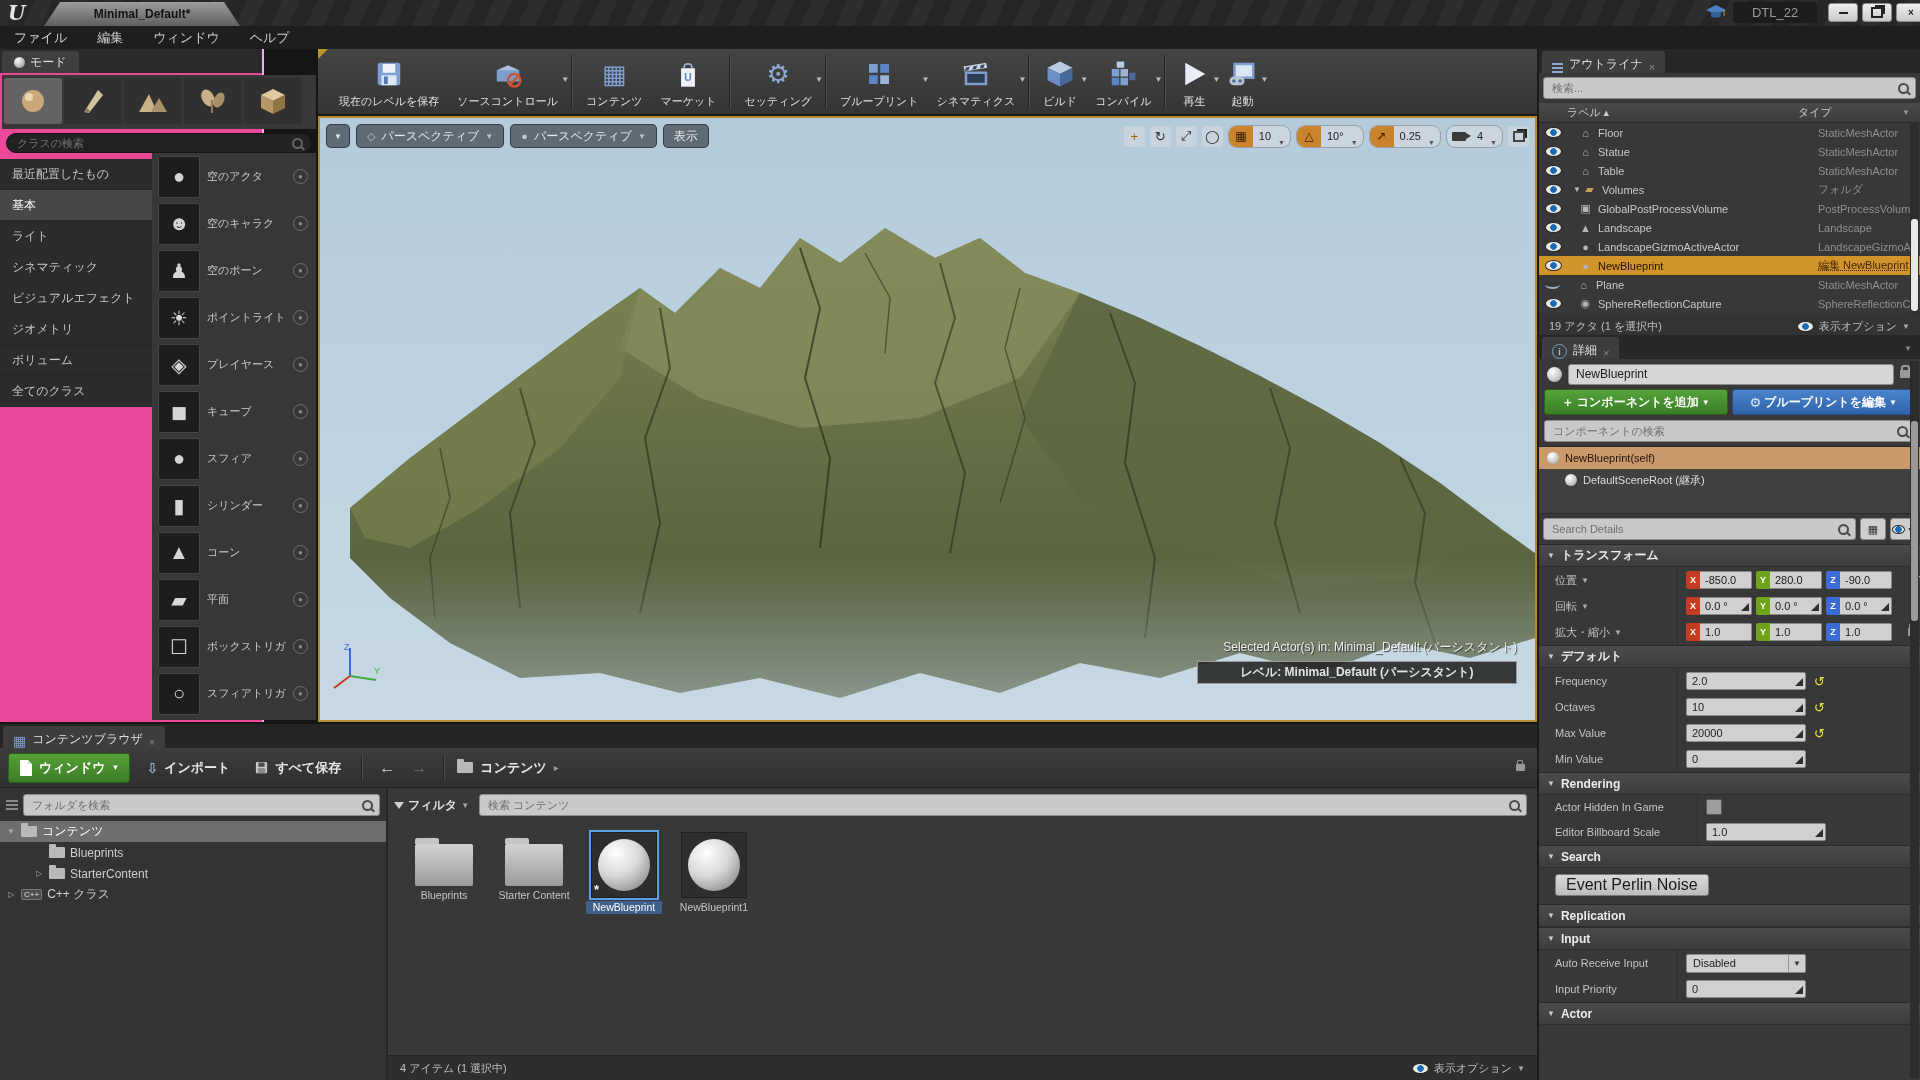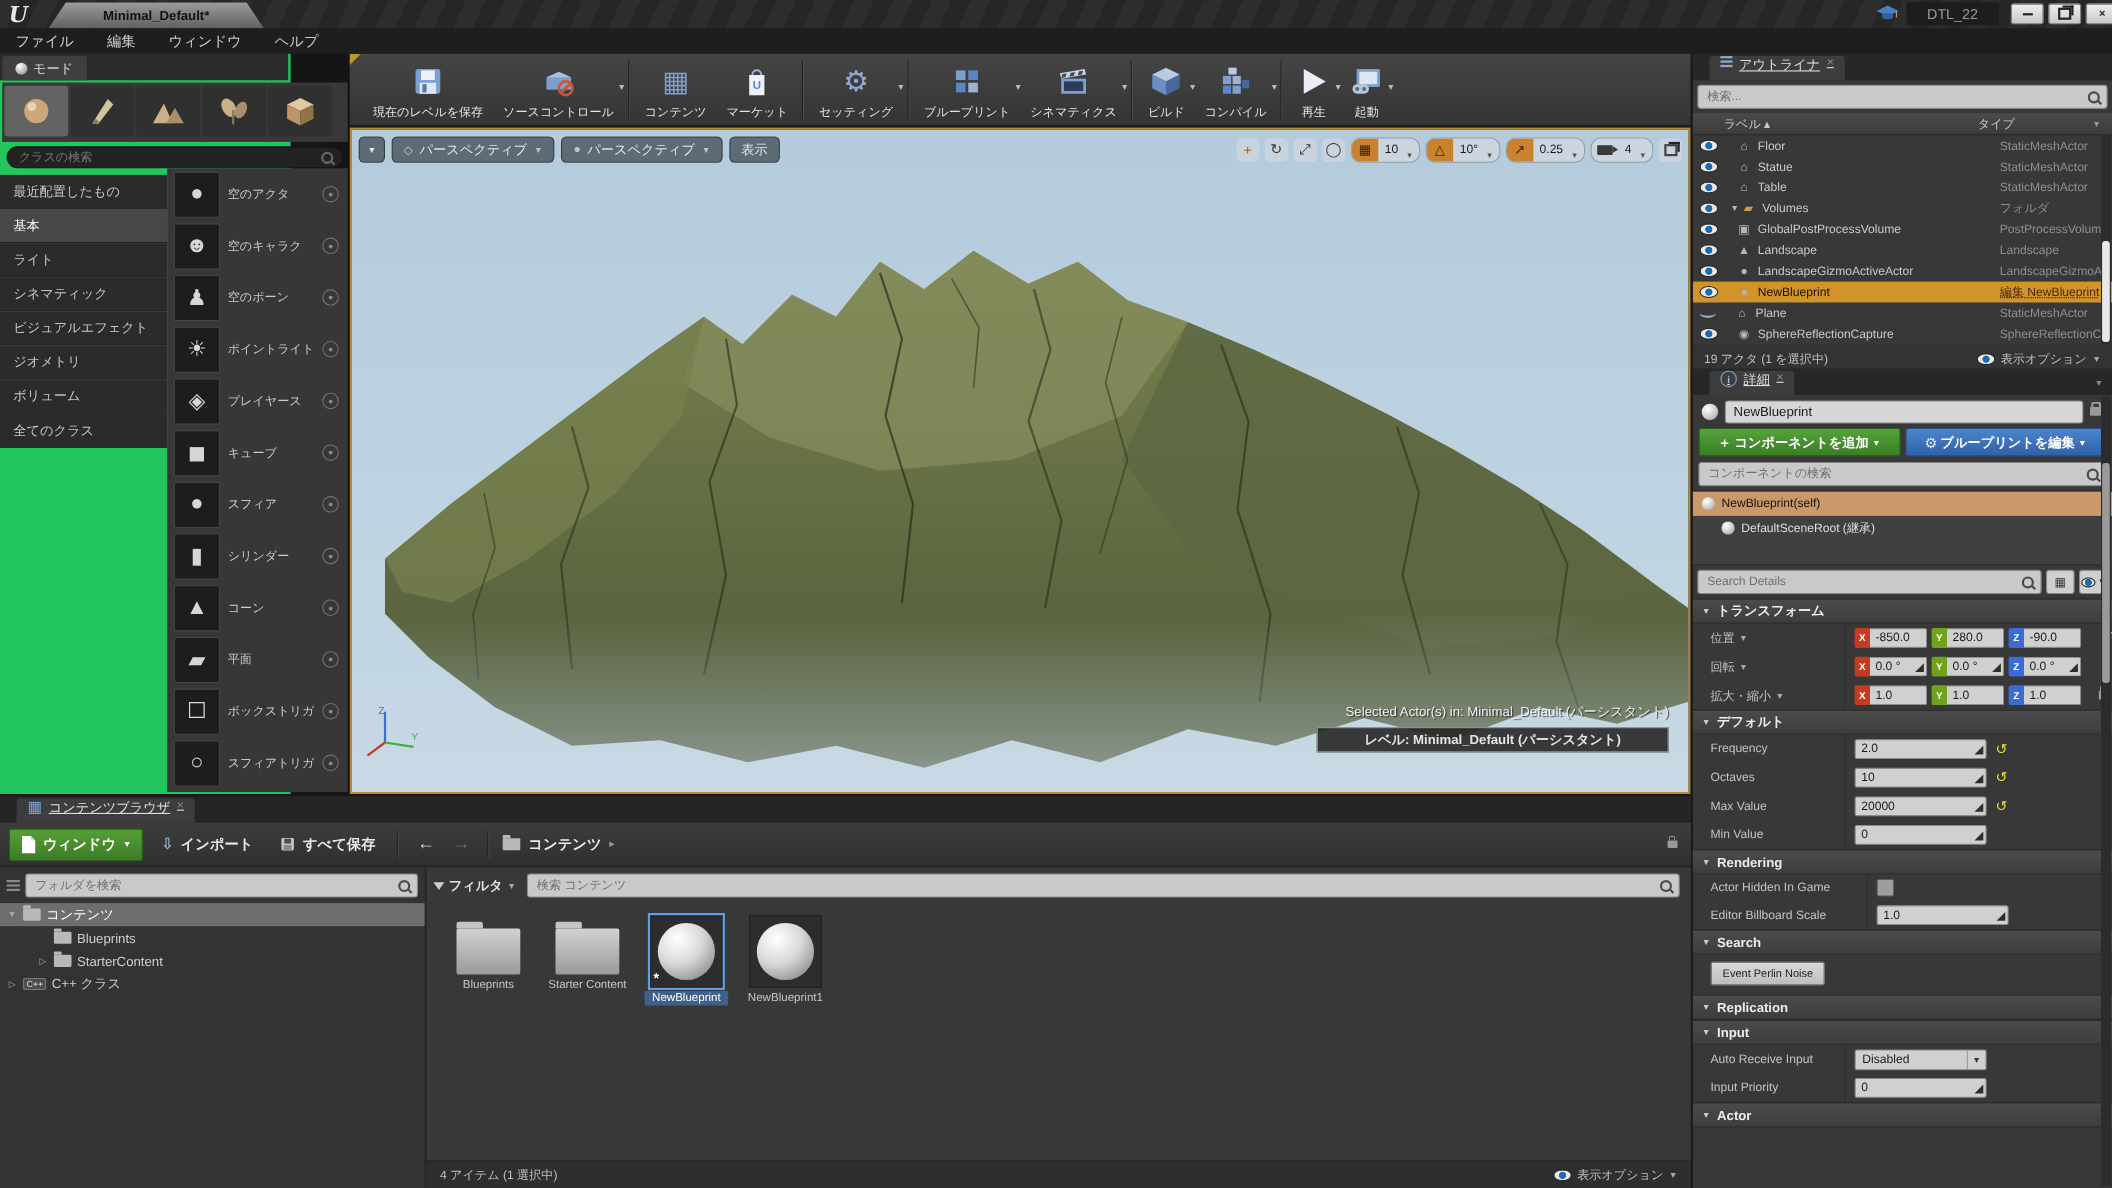--- a/index.html
+++ b/index.html
@@ -20,21 +20,21 @@
   .winbtn{width:28px;height:17px;background:linear-gradient(#efefef,#c9c9c9);border:1px solid #8a8a8a;
     border-radius:3px;display:flex;align-items:center;justify-content:center;color:#222;font-size:10px;font-weight:bold;}
   .minbar{width:9px;height:2px;background:#222;}
   .restico{width:8px;height:7px;border:2px solid #222;position:relative;}
   .restico::before{content:"";position:absolute;left:2px;top:-4px;width:8px;height:7px;border:2px solid #222;border-bottom:none;border-left:none;}
   
   .menubar{left:0;top:26px;width:1920px;height:23px;background:#1e1e1e;display:flex;align-items:center;
     padding-left:14px;gap:30px;font-size:13px;color:#cfcfcf;box-sizing:border-box;}
   .menuitem{cursor:default;}
   
-  .modes{left:0;top:49px;width:264px;height:673px;background:#22c55e;border-right:2px solid #22c55e;box-sizing:border-box;}
+  .modes{left:0;top:49px;width:264px;height:673px;background:#ec4899;border-right:2px solid #f0abfc;box-sizing:border-box;}
   .modes-tabstrip{left:0;top:0;width:100%;height:24px;background:#2a2a2a;position:absolute;}
   .modes-tab{position:absolute;left:2px;top:2px;height:22px;background:#3f3f3f;border-radius:3px 3px 0 0;
     display:flex;align-items:center;gap:5px;padding:0 12px;font-size:12px;color:#ddd;}
   .modesphere{width:11px;height:11px;border-radius:50%;background:radial-gradient(circle at 35% 30%,#fff,#b9b9b9 55%,#777);}
   .modeicons{position:absolute;left:2px;top:26px;width:314px;height:54px;background:#383838;display:flex;gap:2px;padding:3px 2px;box-sizing:border-box;}
   .mico{width:58px;height:46px;border-radius:3px;display:flex;align-items:center;justify-content:center;background:#303030;}
   .mico.sel{background:#636363;}
   .msearch{position:absolute;left:6px;top:84px;width:306px;height:20px;background:#222;border:1px solid #141414;
     border-radius:10px;display:flex;align-items:center;padding:0 8px;box-sizing:border-box;}
   .msearch input{flex:1;background:transparent;border:none;outline:none;color:#bbb;font-size:11px;font-family:inherit;}
@@ -82,22 +82,22 @@
   .camico{width:14px;height:9px;background:#3a3a3a;border-radius:1px;position:relative;}
   .camico::after{content:"";position:absolute;right:-5px;top:1px;border-left:5px solid #3a3a3a;border-top:3px solid transparent;border-bottom:3px solid transparent;}
   .axisgizmo{position:absolute;left:10px;bottom:26px;}
   .selactor{position:absolute;right:18px;bottom:64px;font-size:12px;color:#f0f0f0;text-shadow:1px 1px 1px rgba(40,40,40,.9);}
   .levelbox{position:absolute;right:18px;bottom:36px;width:318px;height:21px;background:rgba(34,34,34,.88);
     border:1px solid #9a9a9a;display:flex;align-items:center;justify-content:center;
     font-size:12px;font-weight:bold;color:#e4e4e4;}
   
   .rpanel{background:#383838;border-left:2px solid #1a1a1a;box-sizing:border-box;}
   .rtabstrip{height:24px;background:#272727;display:flex;align-items:flex-end;}
-  .rtab{height:22px;background:#3d3d3d;border-radius:3px 3px 0 0;display:flex;align-items:flex-start;gap:6px;
-    padding:0 10px;font-size:12px;color:#e0e0e0;margin-left:15px;text-decoration:underline;}
+  .rtab{height:22px;background:#3d3d3d;border-radius:3px 3px 0 0;display:flex;align-items:flex-end;gap:6px;
+    padding:0 10px;font-size:12px;color:#e0e0e0;margin-left:3px;}
   .tabx{color:#8a8a8a;font-size:11px;}
   .barsic{width:11px;height:2px;background:#8fa9cf;box-shadow:0 4px 0 #8fa9cf,0 8px 0 #8fa9cf;margin-bottom:8px;}
   .infoic{width:13px;height:13px;border-radius:50%;border:1px solid #7aa0c8;color:#9fc0e2;font-size:9px;
     display:flex;align-items:center;justify-content:center;font-weight:bold;}
   .searchrow{margin:4px;height:20px;background:#c9c9c9;border:1px solid #8a8a8a;border-radius:3px;
     display:flex;align-items:center;padding:0 6px;gap:6px;}
   .searchrow input{flex:1;border:none;outline:none;background:transparent;font-size:11px;color:#333;font-family:inherit;}
   .searchrow input::placeholder{color:#6e6e6e;}
   .mag.dark{border-color:#4a4a4a;}
   .mag.dark::after{background:#4a4a4a;}
@@ -161,21 +161,21 @@
     color:#fff;font-size:9px;font-weight:bold;}
   .axchip.x{background:#c23b22;} .axchip.y{background:#6fa31c;} .axchip.z{background:#3c6bd6;}
   .numbox{height:18px;background:#d0d0d0;border:1px solid #8a8a8a;border-left:none;border-radius:0 2px 2px 0;
     color:#1a1a1a;font-size:11px;display:flex;align-items:center;padding:0 5px;position:relative;box-sizing:border-box;}
   .numbox.w52{width:52px;} .numbox.w120{width:120px;border-left:1px solid #8a8a8a;border-radius:2px;}
   .dial::after{content:"";position:absolute;right:2px;bottom:3px;border-left:8px solid transparent;border-bottom:8px solid #2e2e2e;}
   .resetic{color:#e6e13a;font-size:13px;margin-left:4px;}
   .cb{width:14px;height:14px;background:#9e9e9e;border:1px solid #5a5a5a;border-radius:2px;
     display:flex;align-items:center;justify-content:center;font-size:11px;color:#4a4a4a;font-weight:bold;}
   .evbtn{height:20px;background:linear-gradient(#d9d9d9,#bdbdbd);border:1px solid #7a7a7a;border-radius:3px;
-    color:#1a1a1a;font-size:10px;display:inline-flex;align-items:center;padding:0 10px;margin:6px 0 8px 16px;}
+    color:#1a1a1a;font-size:16px;display:inline-flex;align-items:center;padding:0 10px;margin:6px 0 8px 16px;}
   .ddown{width:120px;height:19px;background:#d0d0d0;border:1px solid #8a8a8a;border-radius:2px;display:flex;
     align-items:center;color:#1a1a1a;font-size:11px;padding-left:6px;box-sizing:border-box;justify-content:space-between;}
   .ddown .dc{border-left:1px solid #999;height:100%;width:16px;display:flex;align-items:center;justify-content:center;font-size:8px;color:#333;}
   .dscroll{position:absolute;right:1px;top:26px;width:9px;bottom:2px;background:#2c2c2c;}
   .dscroll .thumb{position:absolute;left:1px;width:7px;border-radius:3px;background:#9a9a9a;}
   
   .cbrowser{left:0;top:722px;width:1537px;height:358px;background:#333;box-sizing:border-box;border-top:2px solid #151515;}
   .cb-toolbar{position:absolute;left:0;top:24px;width:100%;height:40px;background:linear-gradient(#3d3d3d,#2f2f2f);
     display:flex;align-items:center;padding-left:8px;gap:8px;box-sizing:border-box;border-bottom:1px solid #222;}
   .newbtn{height:28px;background:linear-gradient(#57a037,#3c7c27);border:1px solid #2c5e1c;border-radius:3px;

